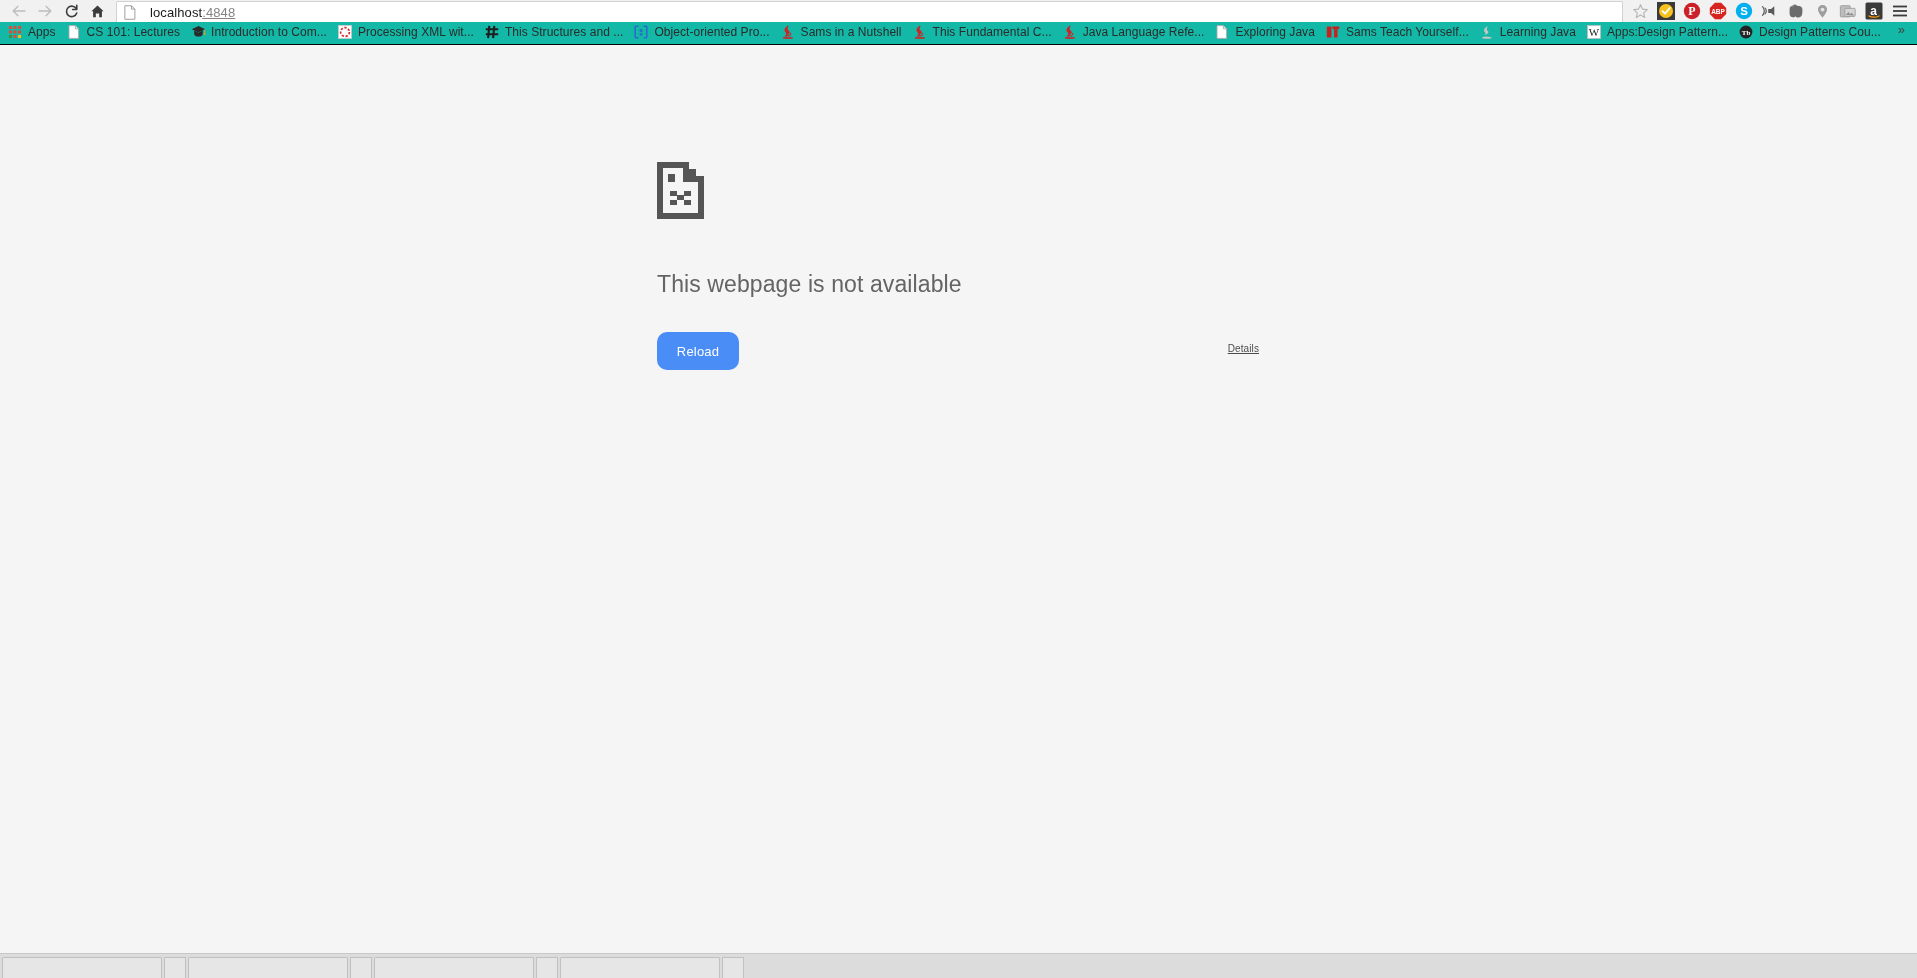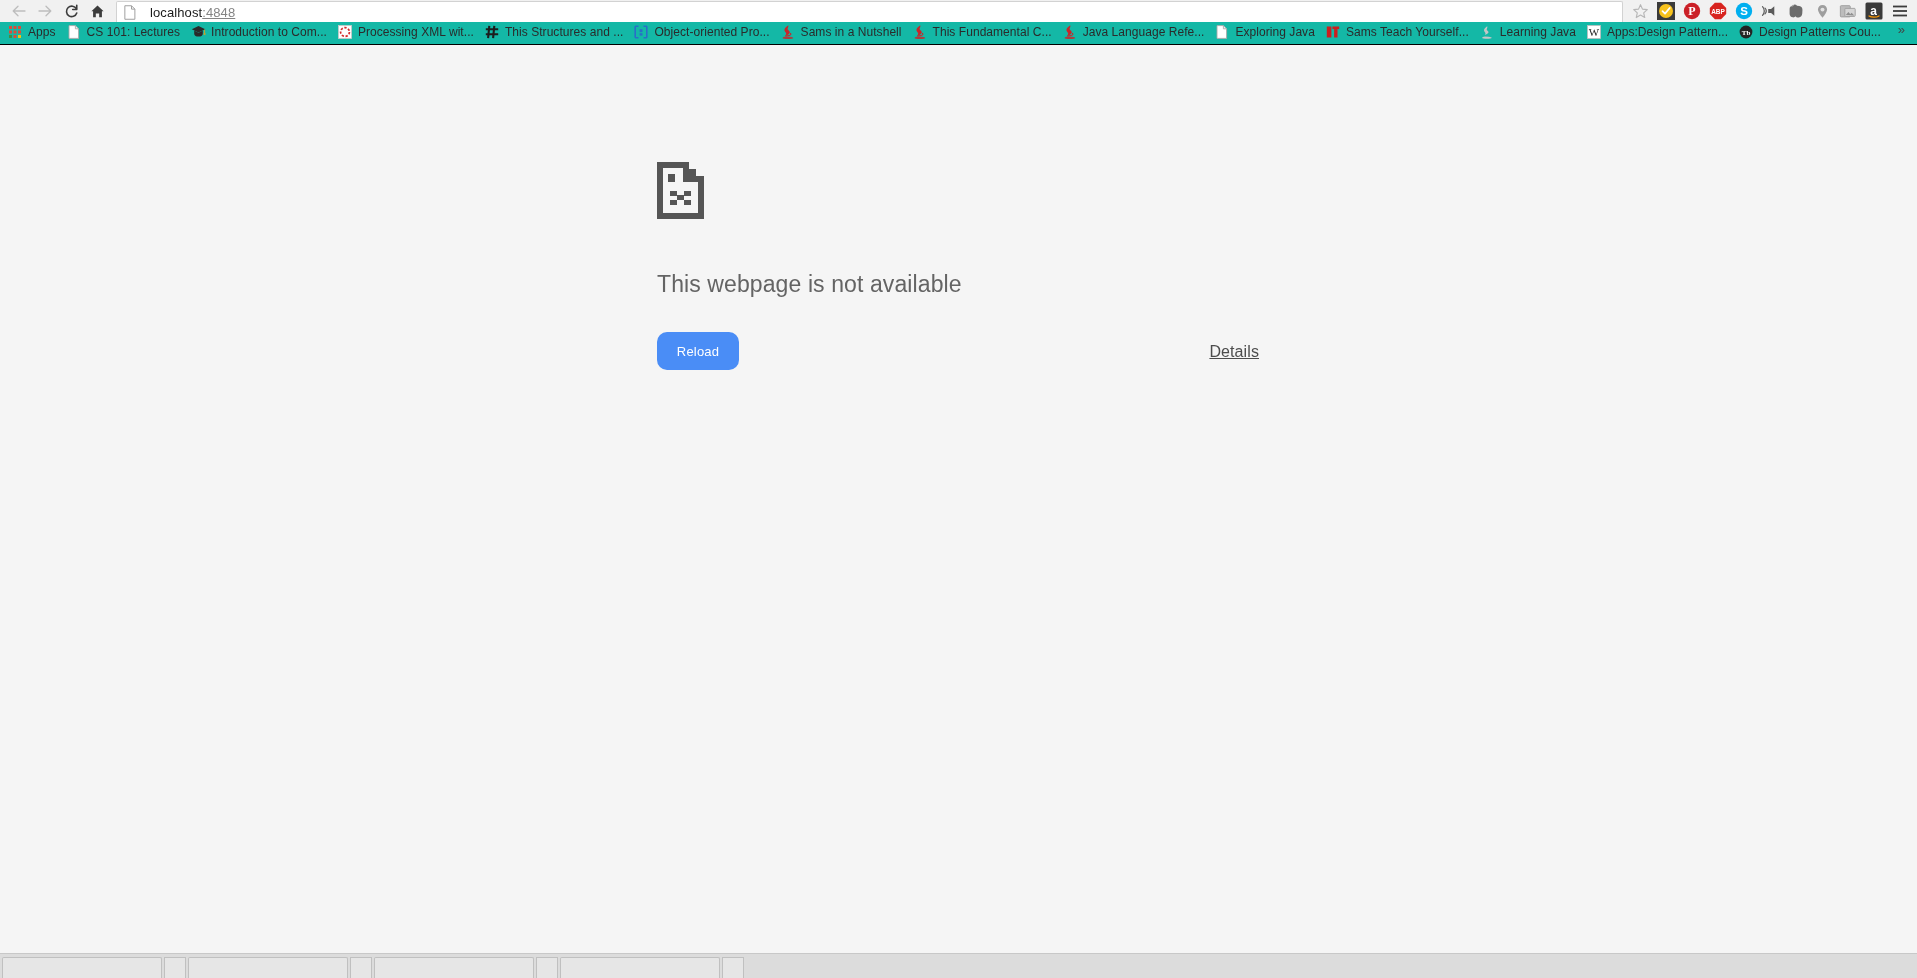--- a/index.html
+++ b/index.html
@@ -187,21 +187,21 @@
     border-radius: 10px;
     cursor: pointer;
     font-family: "Liberation Sans", sans-serif;
     letter-spacing: 0.2px;
     padding: 0;
   }
   .details-link {
     position: absolute;
     right: 0;
     top: 11px;
-    font-size: 16px;
+    font-size: 10px;
     color: #4c4c4c;
     text-decoration: underline;
     cursor: pointer;
     letter-spacing: 0.1px;
   }
 
   
   .taskbar {
     position: absolute;
     left: 0;

